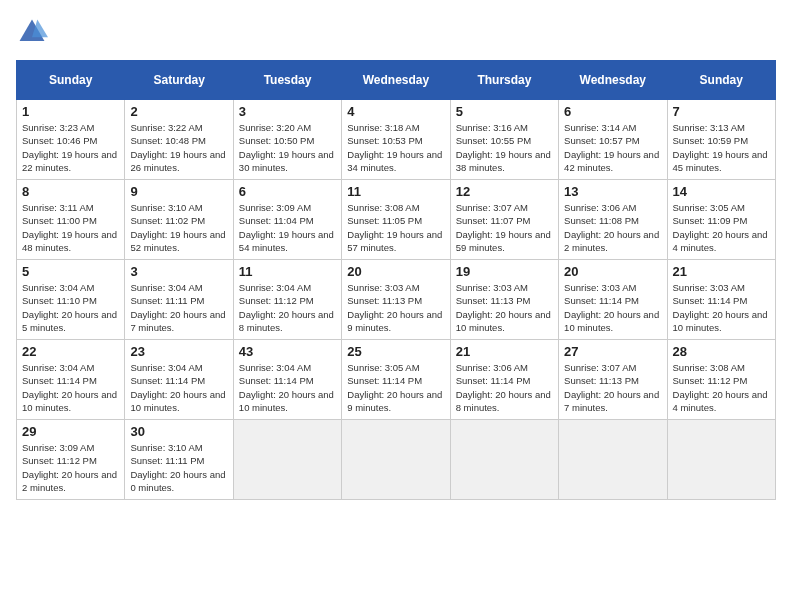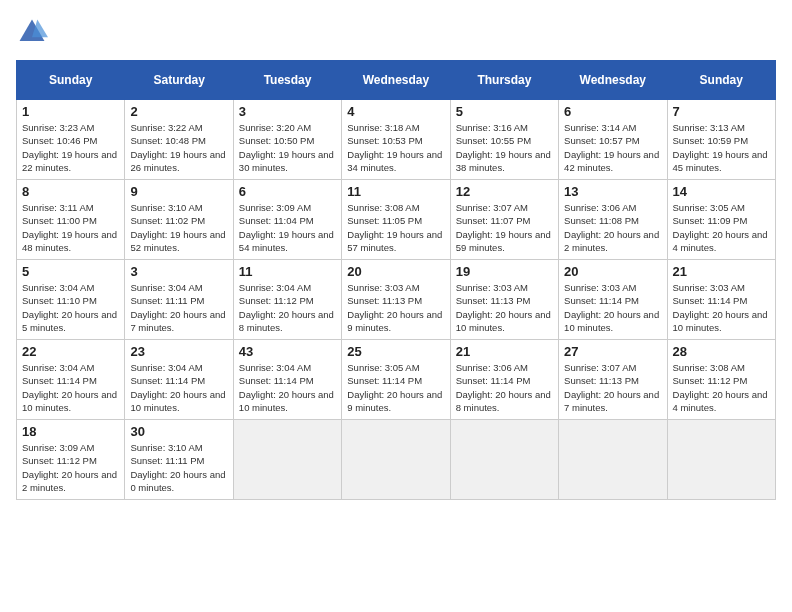--- a/index.html
+++ b/index.html
@@ -344,21 +344,21 @@
         <span class="day-num">28</span>
         <div class="day-info">
           Sunrise: 3:08 AM<br>
           Sunset: 11:12 PM<br>
           Daylight: 20 hours and 4 minutes.
         </div>
       </td>
       </tr>
       <tr>
         <td>
-        <span class="day-num">18</span>
+        <span class="day-num">29</span>
         <div class="day-info">
           Sunrise: 3:09 AM<br>
           Sunset: 11:12 PM<br>
           Daylight: 20 hours and 2 minutes.
         </div>
       </td>
         <td>
         <span class="day-num">30</span>
         <div class="day-info">
           Sunrise: 3:10 AM<br>

